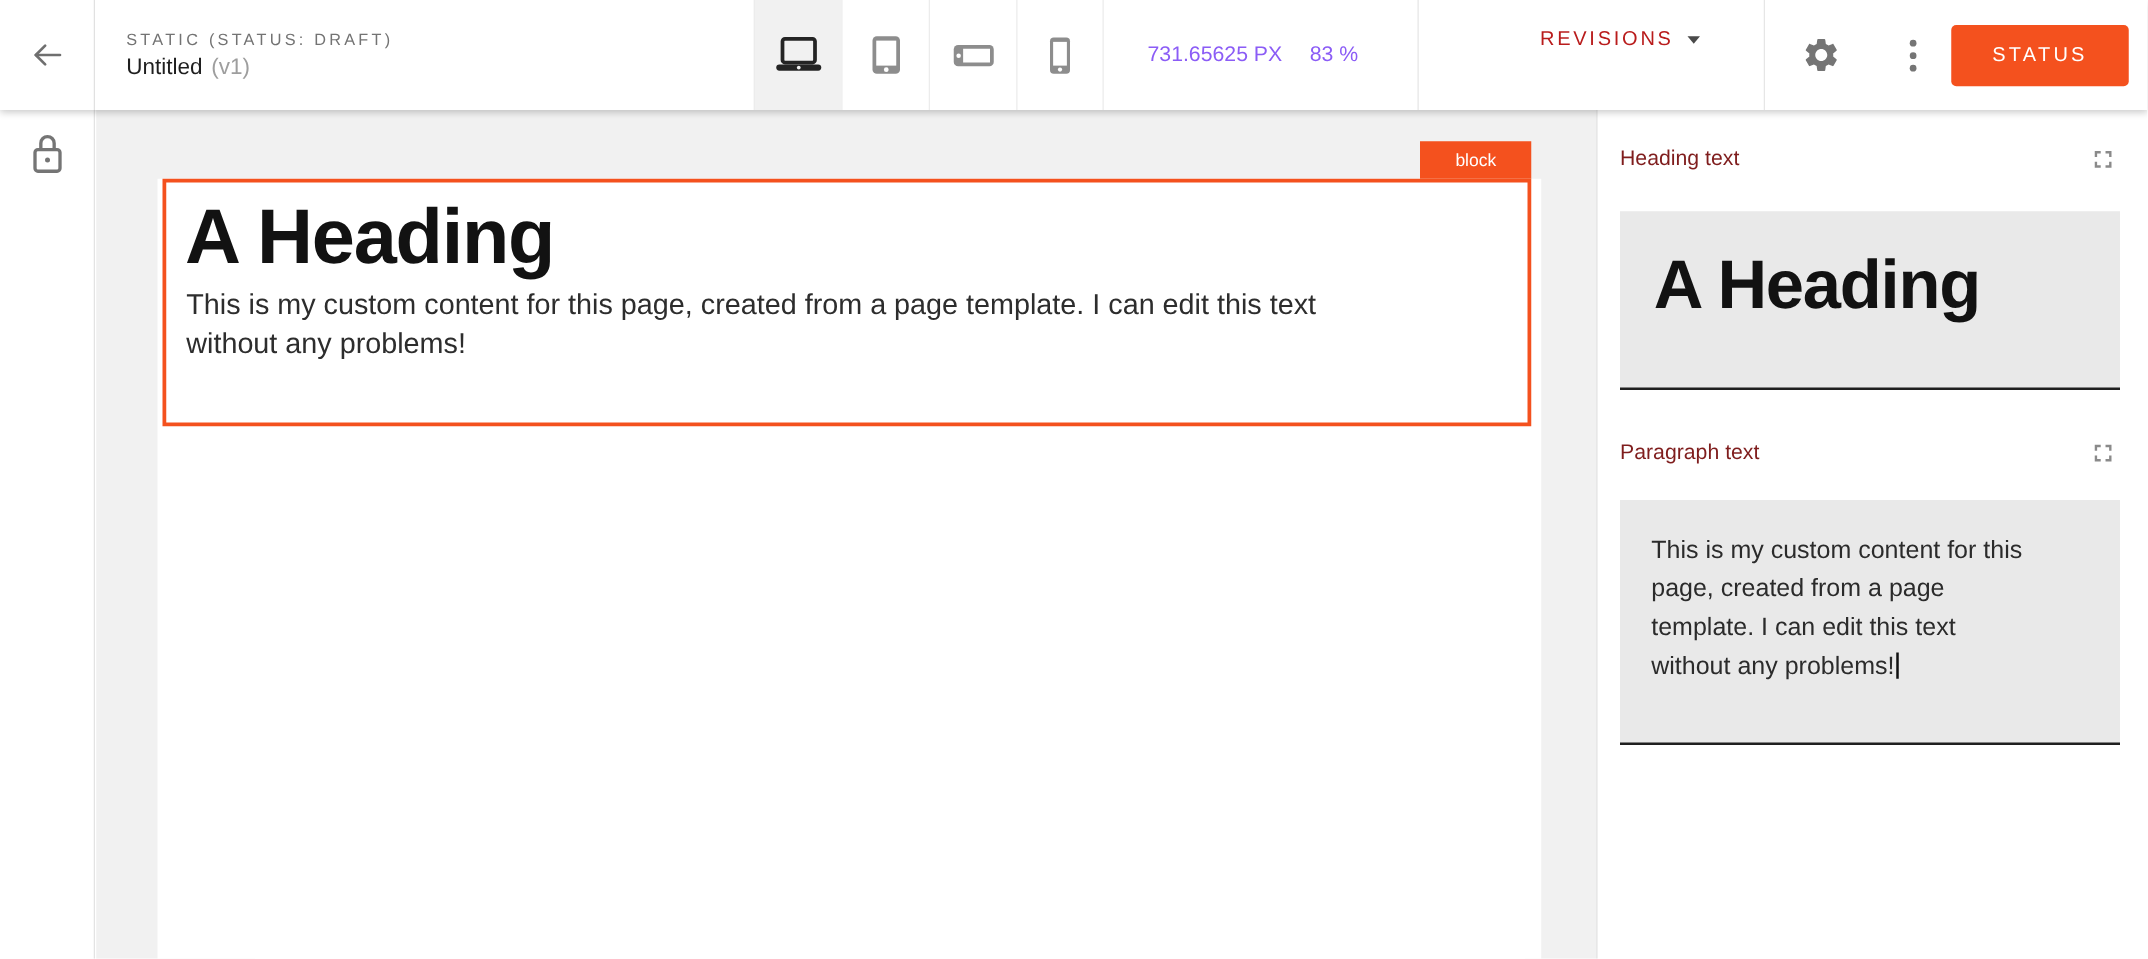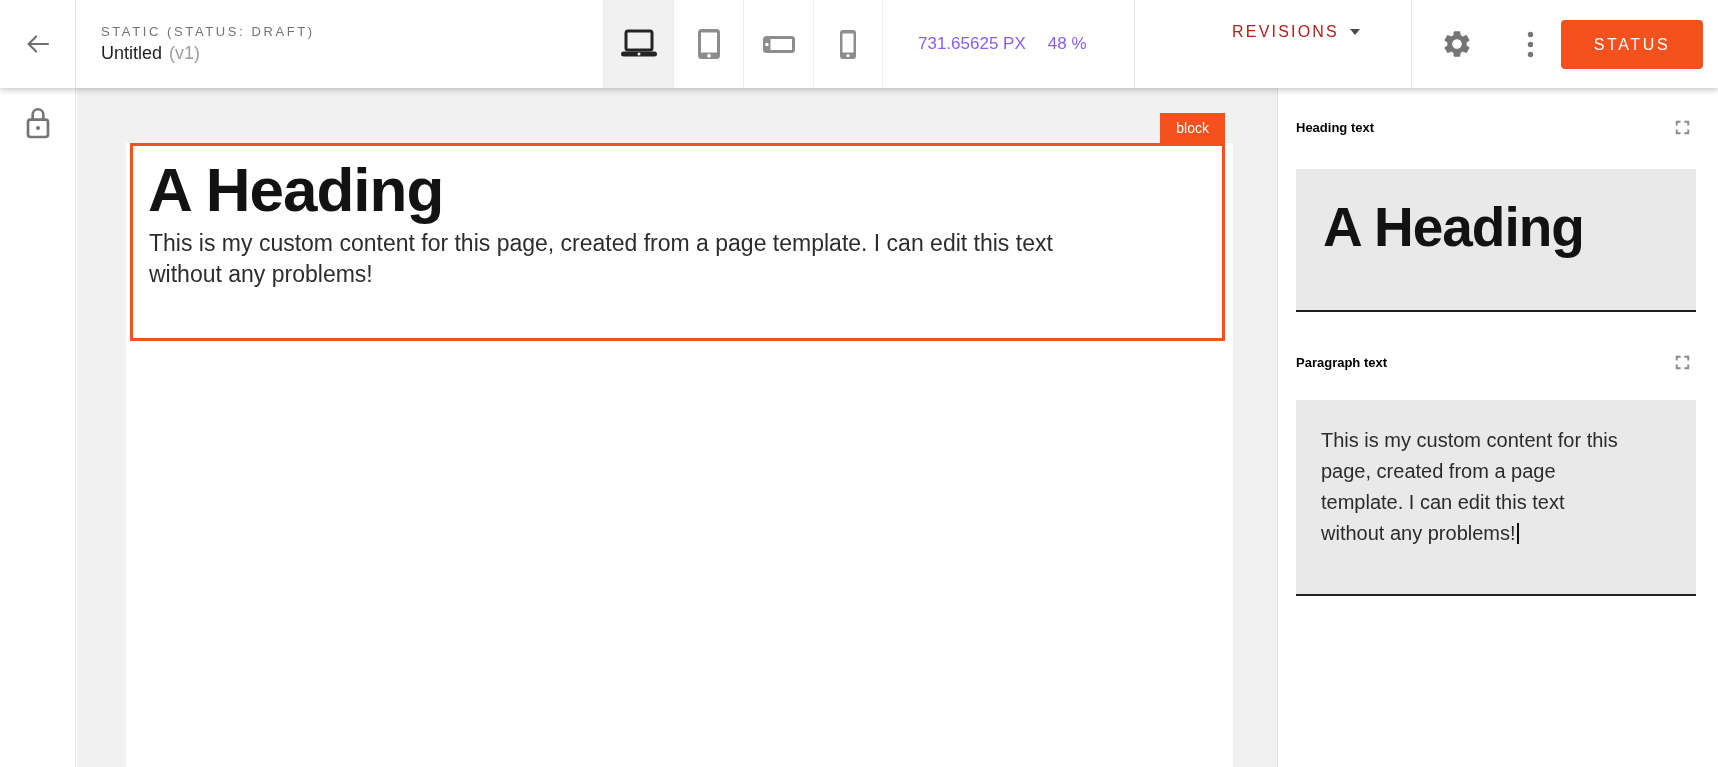--- a/index.html
+++ b/index.html
@@ -51,34 +51,34 @@
   .sidebar{position:absolute;left:0;top:88px;width:76px;bottom:0;background:#fff;
            border-right:1px solid #e3e3e3;z-index:5;}
   .lock-btn{position:absolute;left:22px;top:17px;width:32px;height:36px;color:#757575;cursor:pointer;}
 
   
   .canvas{position:absolute;left:77px;top:88px;width:1200px;bottom:0;background:var(--canvas-bg);}
   .page-surface{position:absolute;left:49px;top:55px;width:1107px;bottom:-5px;background:#fff;}
   .content-block{position:absolute;left:53px;top:55px;width:1095px;height:198px;background:#fff;
                  border:3px solid var(--accent);cursor:pointer;}
   .block-badge{position:absolute;right:-3px;top:-33px;height:30px;background:var(--accent);
-               color:#fff;font-size:14px;padding:0 16px;display:flex;align-items:center;}
+               color:#fff;font-size:14px;padding:0 28px;display:flex;align-items:center;}
   .block-heading{font-size:62px;font-weight:700;color:#121212;letter-spacing:-1px;
                  line-height:1.02;padding:12px 0 0 15px;}
   .block-paragraph{font-size:23px;color:#2d2d2d;line-height:1.32;padding:7px 0 0 16px;
                    max-width:965px;}
 
   
   .panel{position:absolute;left:1277px;top:88px;width:441px;bottom:0;background:#fff;
          border-left:1px solid #e0e0e0;}
   .field-row{display:flex;align-items:center;justify-content:space-between;
              padding:0 24px 0 18px;}
   .field-row.first{margin-top:27px;}
   .field-row.second{margin-top:38px;}
-  .field-label{font-size:13px;color:#000000;font-weight:bold;}
+  .field-label{font-size:17px;color:#7f1d1d;}
   .expand-btn{color:#8a8a8a;cursor:pointer;width:24px;height:24px;display:flex;
               align-items:center;justify-content:center;background:none;border:none;padding:0;}
   .field-box{margin:0 22px 0 18px;background:var(--field-bg);border-bottom:2px solid #1f1f1f;
              cursor:text;}
   .heading-field{margin-top:30px;height:143px;}
   .heading-field .field-value{font-size:55px;font-weight:700;color:#121212;
                               letter-spacing:-1px;padding:26px 0 0 27px;}
   .paragraph-field{margin-top:26px;height:196px;}
   .paragraph-field .field-value{font-size:20px;color:#2b2b2b;line-height:31px;
                                 width:322px;padding:25px 0 0 25px;}
@@ -142,21 +142,21 @@
             <rect x="1" y="1" width="16" height="29" rx="3" fill="currentColor"></rect>
             <rect x="3.5" y="4.5" width="11" height="19" fill="#fff"></rect>
             <circle cx="9" cy="26.6" r="1.7" fill="#fff"></circle>
           </svg>
         </span>
       </div>
     </div>
 
     <div class="readouts">
       <span>731.65625 PX</span>
-      <span>48 %</span>
+      <span>83 %</span>
     </div>
 
     <div class="tb-divider" style="left:1134px"></div>
 
     <div class="revisions-btn">
       <span class="lbl">REVISIONS</span>
       <span class="caret-down"></span>
     </div>
 
     <div class="tb-divider" style="left:1411px"></div>

